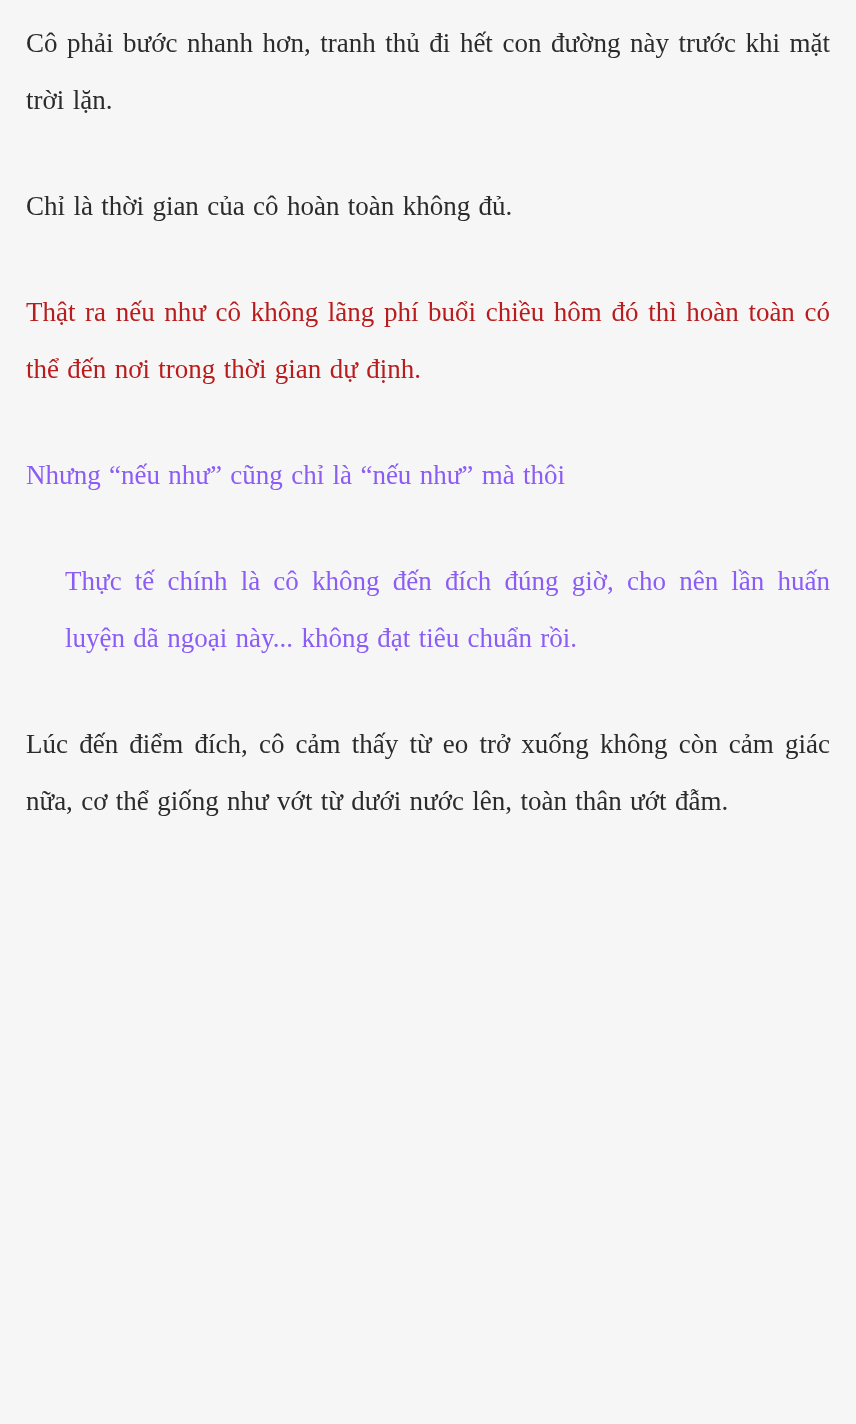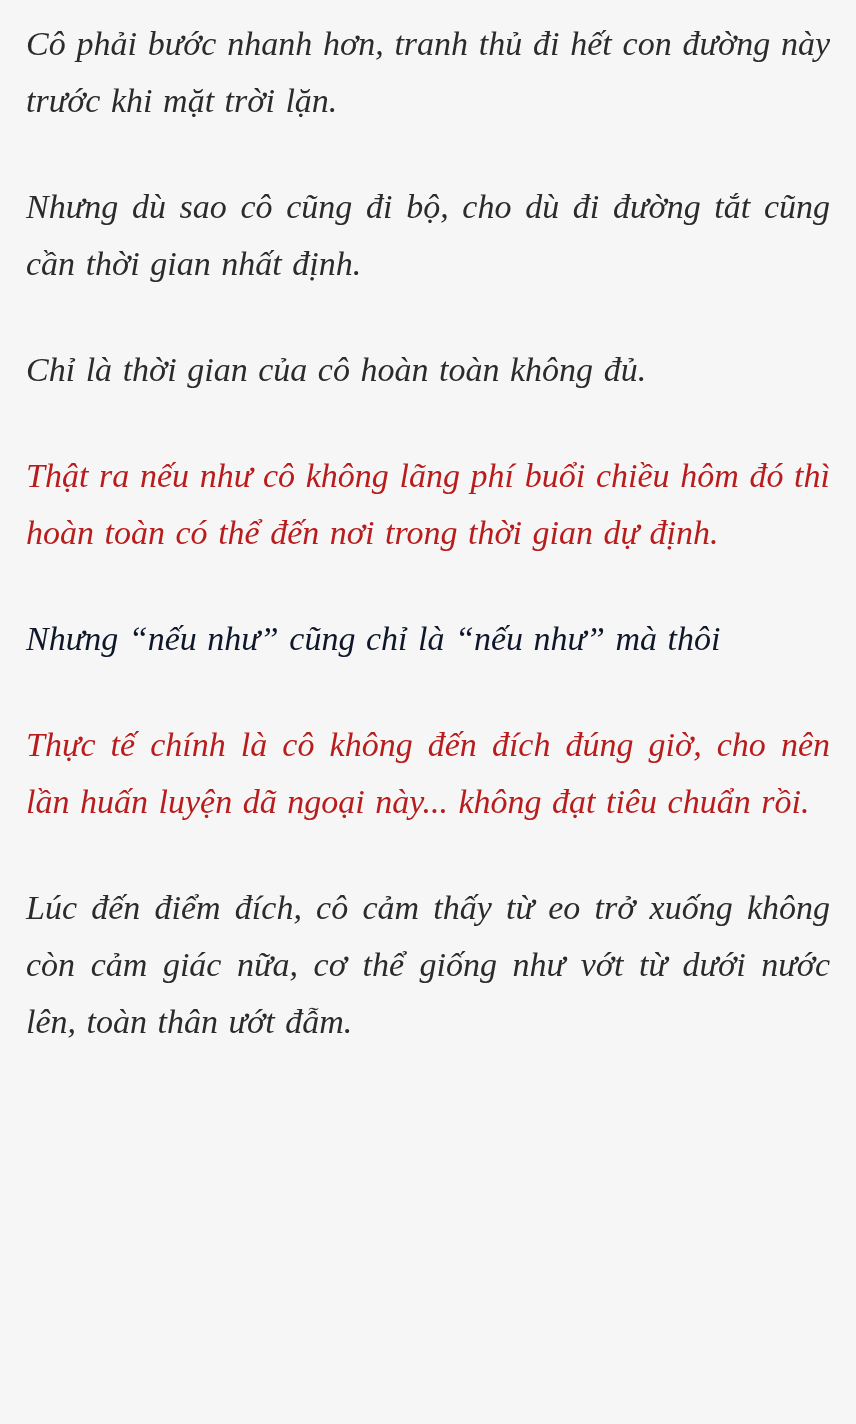--- a/index.html
+++ b/index.html
@@ -15,37 +15,35 @@
   }
   .reader-page {
     box-sizing: border-box;
     width: 856px;
     height: 1424px;
     padding: 15px 26px 0 26px;
     background: #f6f6f6;
   }
   .reader-page p {
     margin: 0 0 49px 0;
-    font-size: 34px;
+    font-size: 27px;
     line-height: 57px;
     color: #2b2b2b;
     text-align: justify;
     text-justify: inter-word;
     word-spacing: 0.06em;
     letter-spacing: 0;
-    font-style: italic;
   }
   .reader-page p:last-child {
     margin-bottom: 0;
   }
 </style>
 </head>
 <body style="background: rgb(246, 246, 246);">
 
 <main class="reader-page" id="reader-page" style="background: rgb(246, 246, 246);">
     <p style="color: rgb(43, 43, 43);">Cô phải bước nhanh hơn, tranh thủ đi hết con đường này trước khi mặt trời lặn.</p>
-    <p style="color: rgb(43, 43, 43);">Nhưng dù sao cô cũng đi bộ, cho dù đi đường tắt cũng cần thời gian nhất định.</p>
     <p style="color: rgb(43, 43, 43);">Chỉ là thời gian của cô hoàn toàn không đủ.</p>
     <p style="color: #b91c1c;">Thật ra nếu như cô không lãng phí buổi chiều hôm đó thì hoàn toàn có thể đến nơi trong thời gian dự định.</p>
-    <p style="color: #0f172a;">Nhưng “nếu như” cũng chỉ là “nếu như” mà thôi</p>
-    <p style="color: #b91c1c;">Thực tế chính là cô không đến đích đúng giờ, cho nên lần huấn luyện dã ngoại này... không đạt tiêu chuẩn rồi.</p>
+    <p style="color: #8b5cf6;">Nhưng “nếu như” cũng chỉ là “nếu như” mà thôi</p>
+    <p style="color: #8b5cf6; margin-left: 39px;">Thực tế chính là cô không đến đích đúng giờ, cho nên lần huấn luyện dã ngoại này... không đạt tiêu chuẩn rồi.</p>
     <p style="color: rgb(43, 43, 43);">Lúc đến điểm đích, cô cảm thấy từ eo trở xuống không còn cảm giác nữa, cơ thể giống như vớt từ dưới nước lên, toàn thân ướt đẫm.</p>
   </main>
 
 </body></html>

